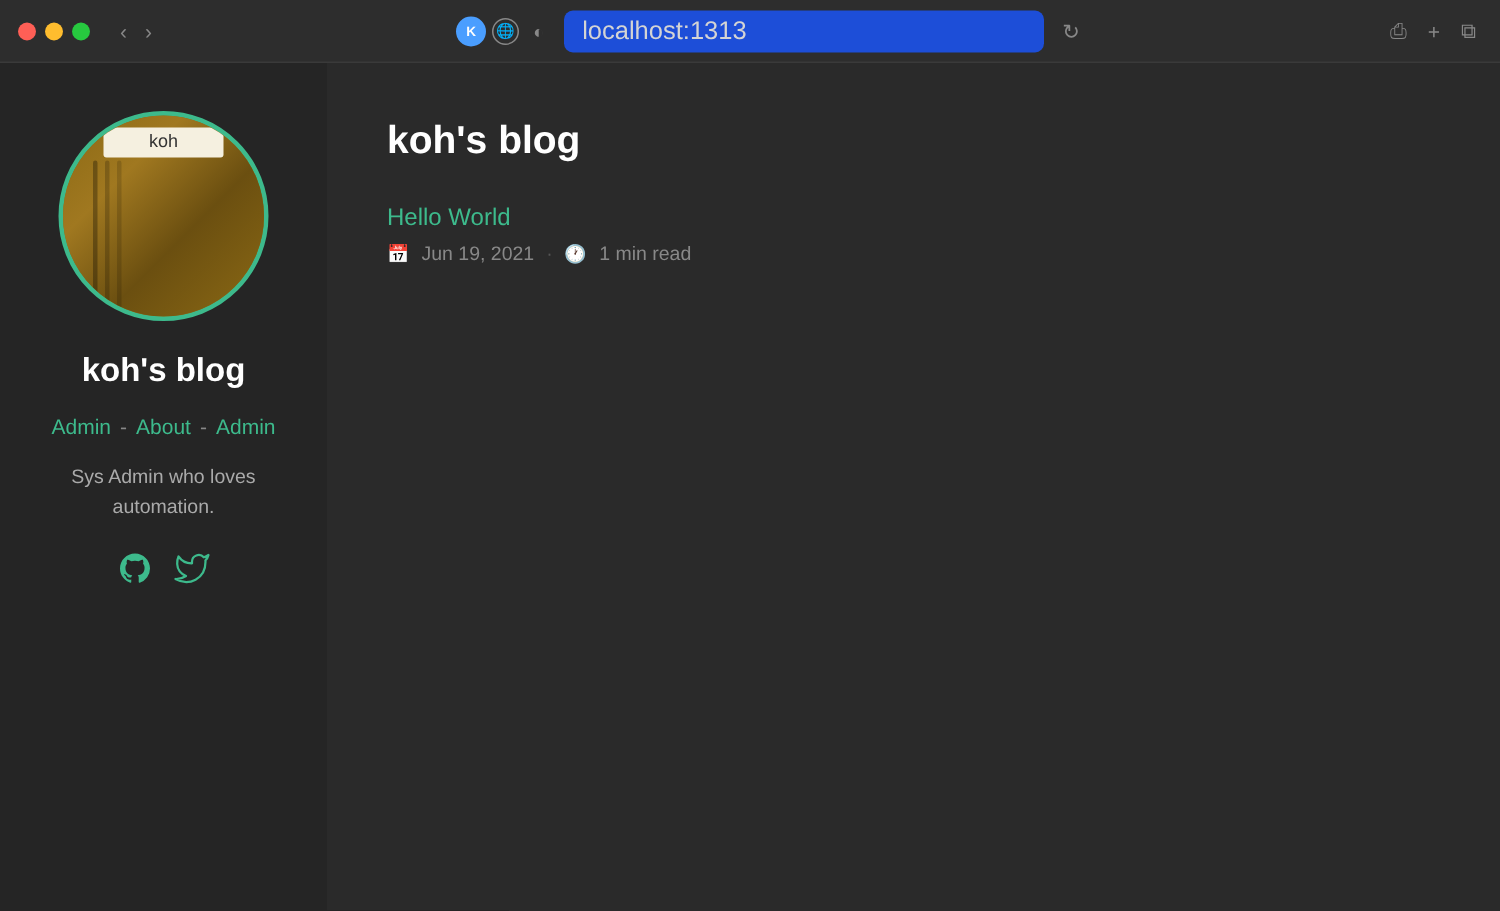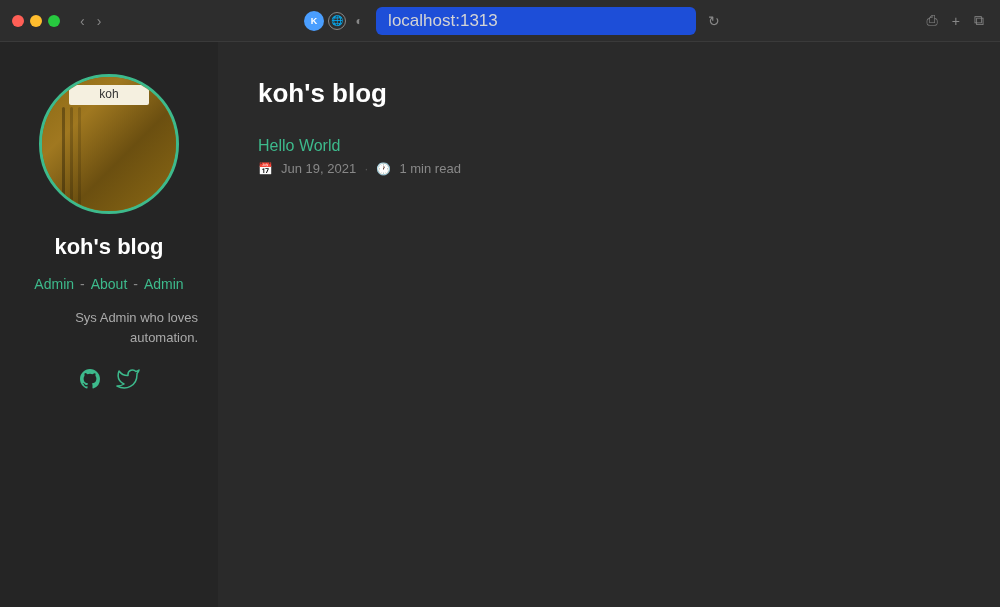--- a/index.html
+++ b/index.html
@@ -239,21 +239,21 @@
     }
 
     .nav-separator {
       color: #888;
       font-size: 14px;
     }
 
     .bio {
       font-size: 13px;
       color: #aaa;
-      text-align: right;
+      text-align: center;
       line-height: 1.5;
       margin-bottom: 20px;
     }
 
     .social-icons {
       display: flex;
       gap: 14px;
       align-items: center;
     }
 

